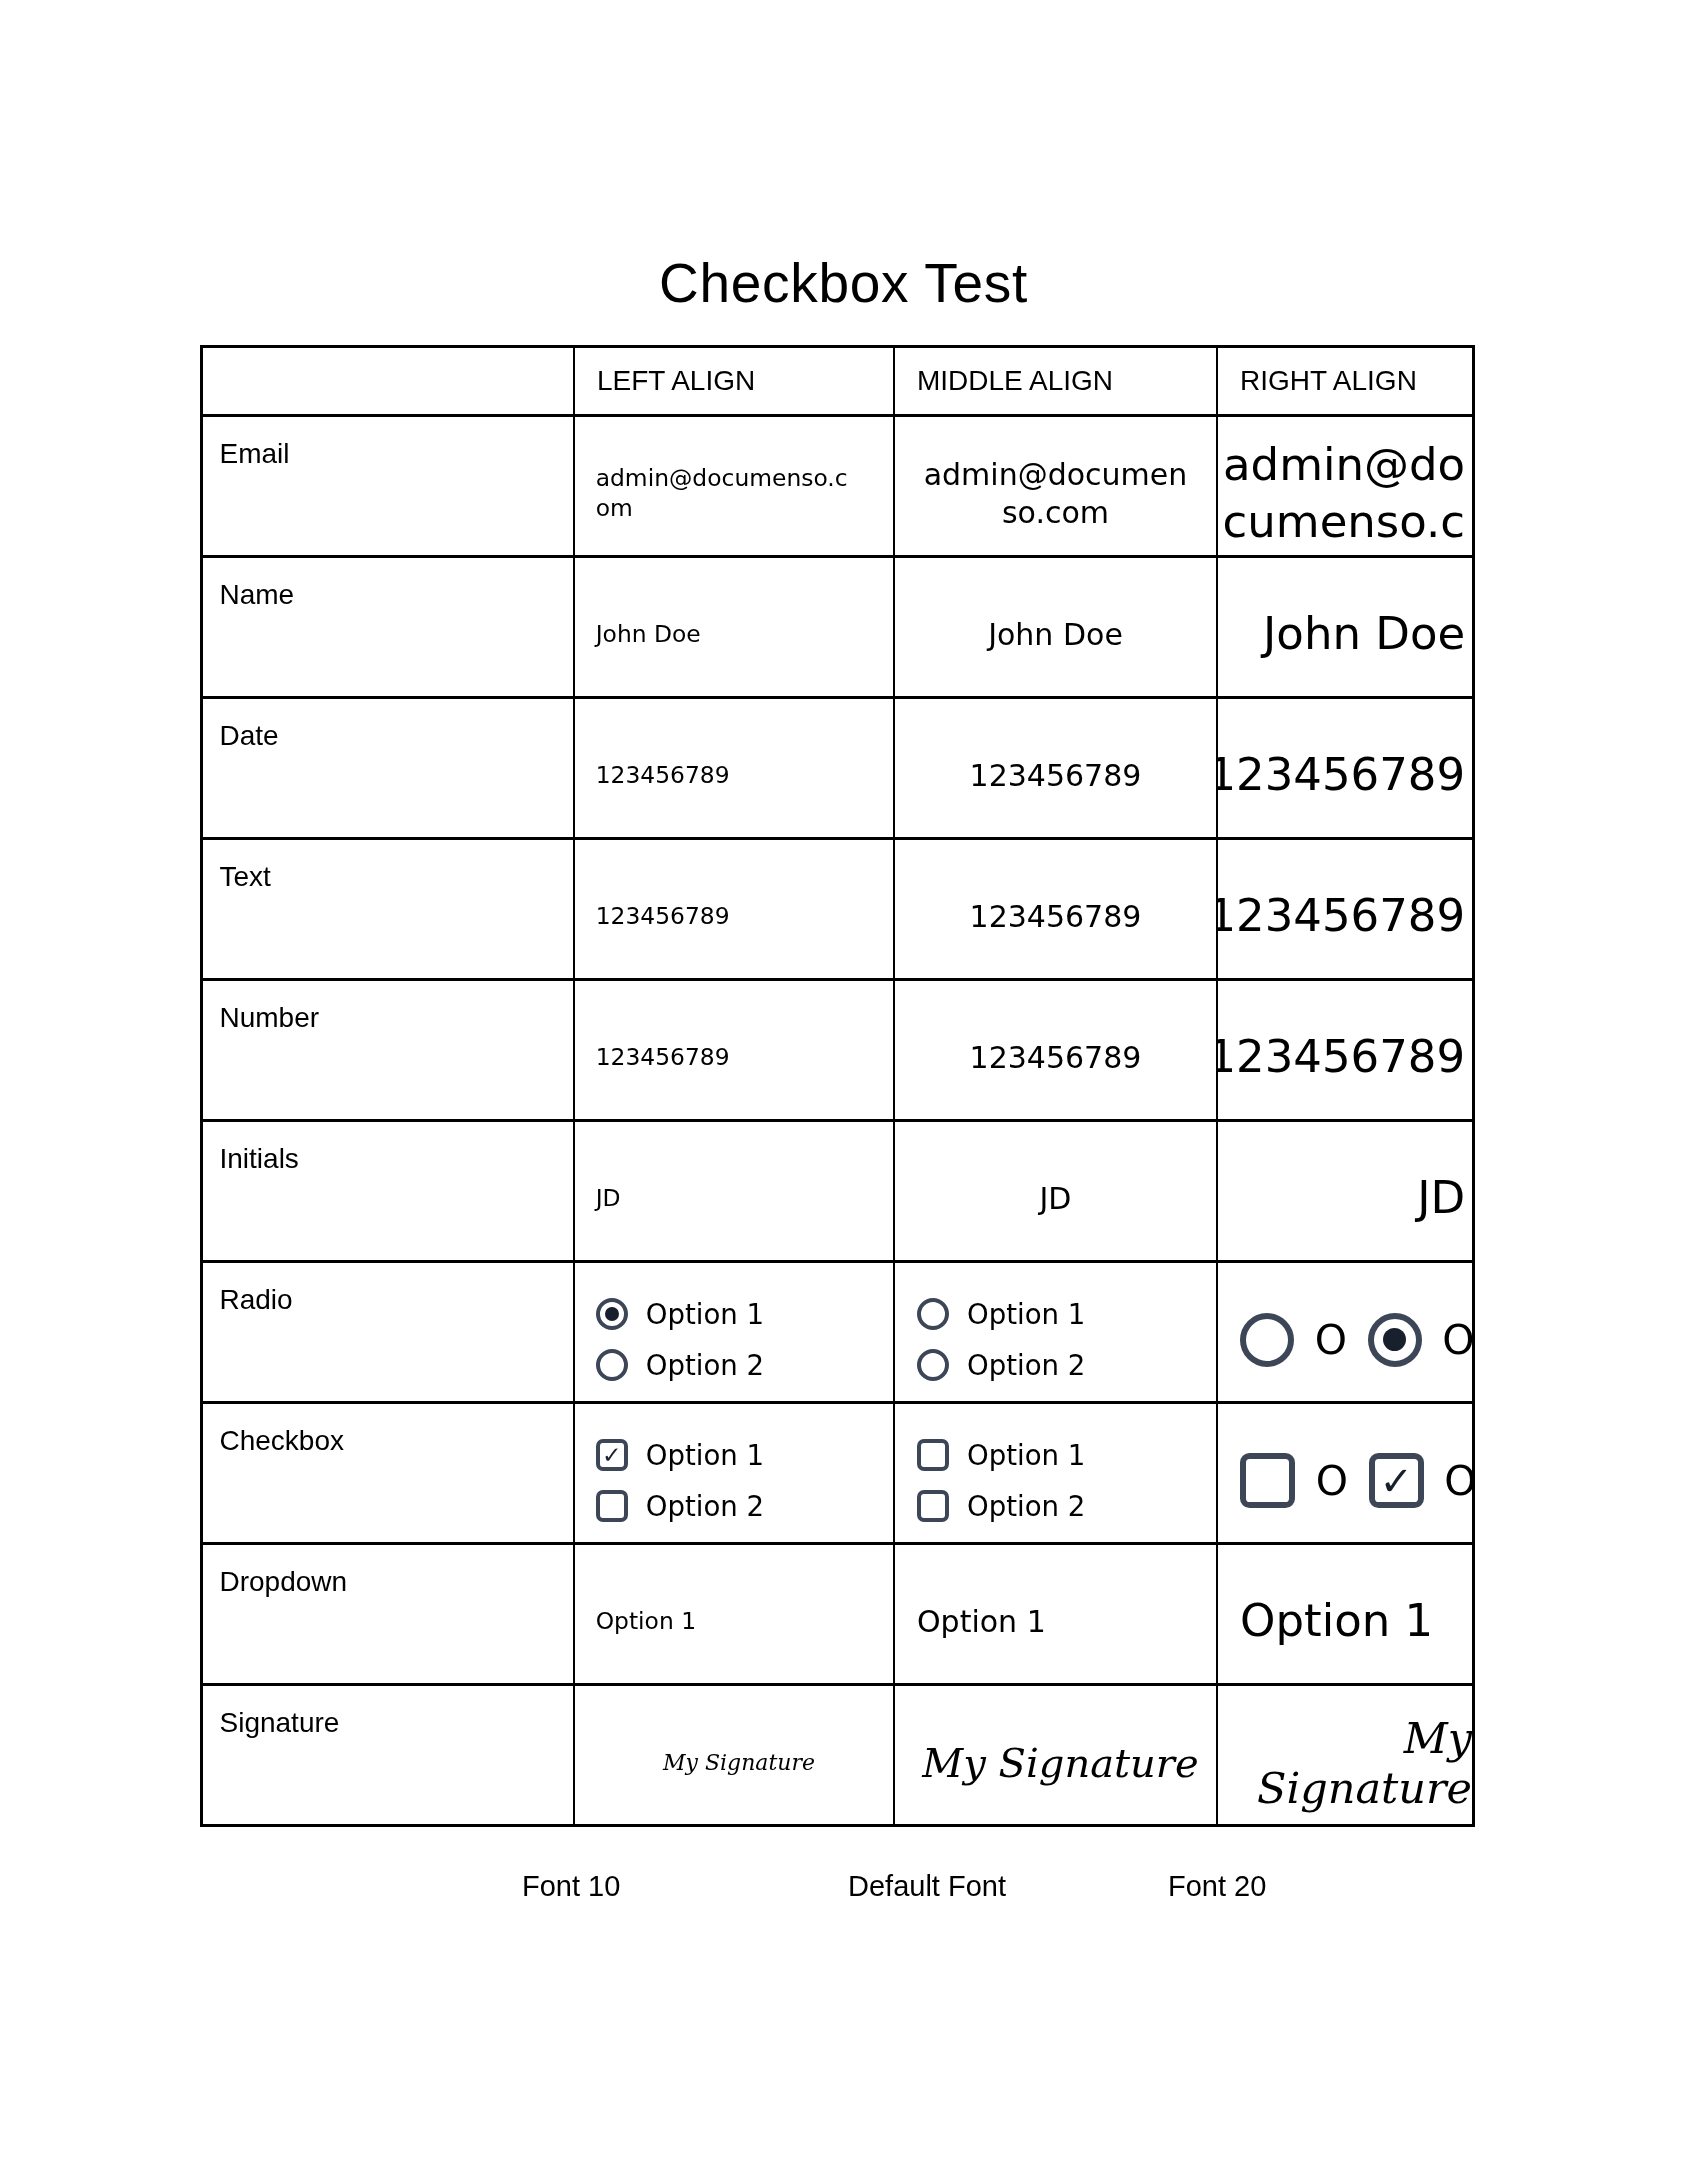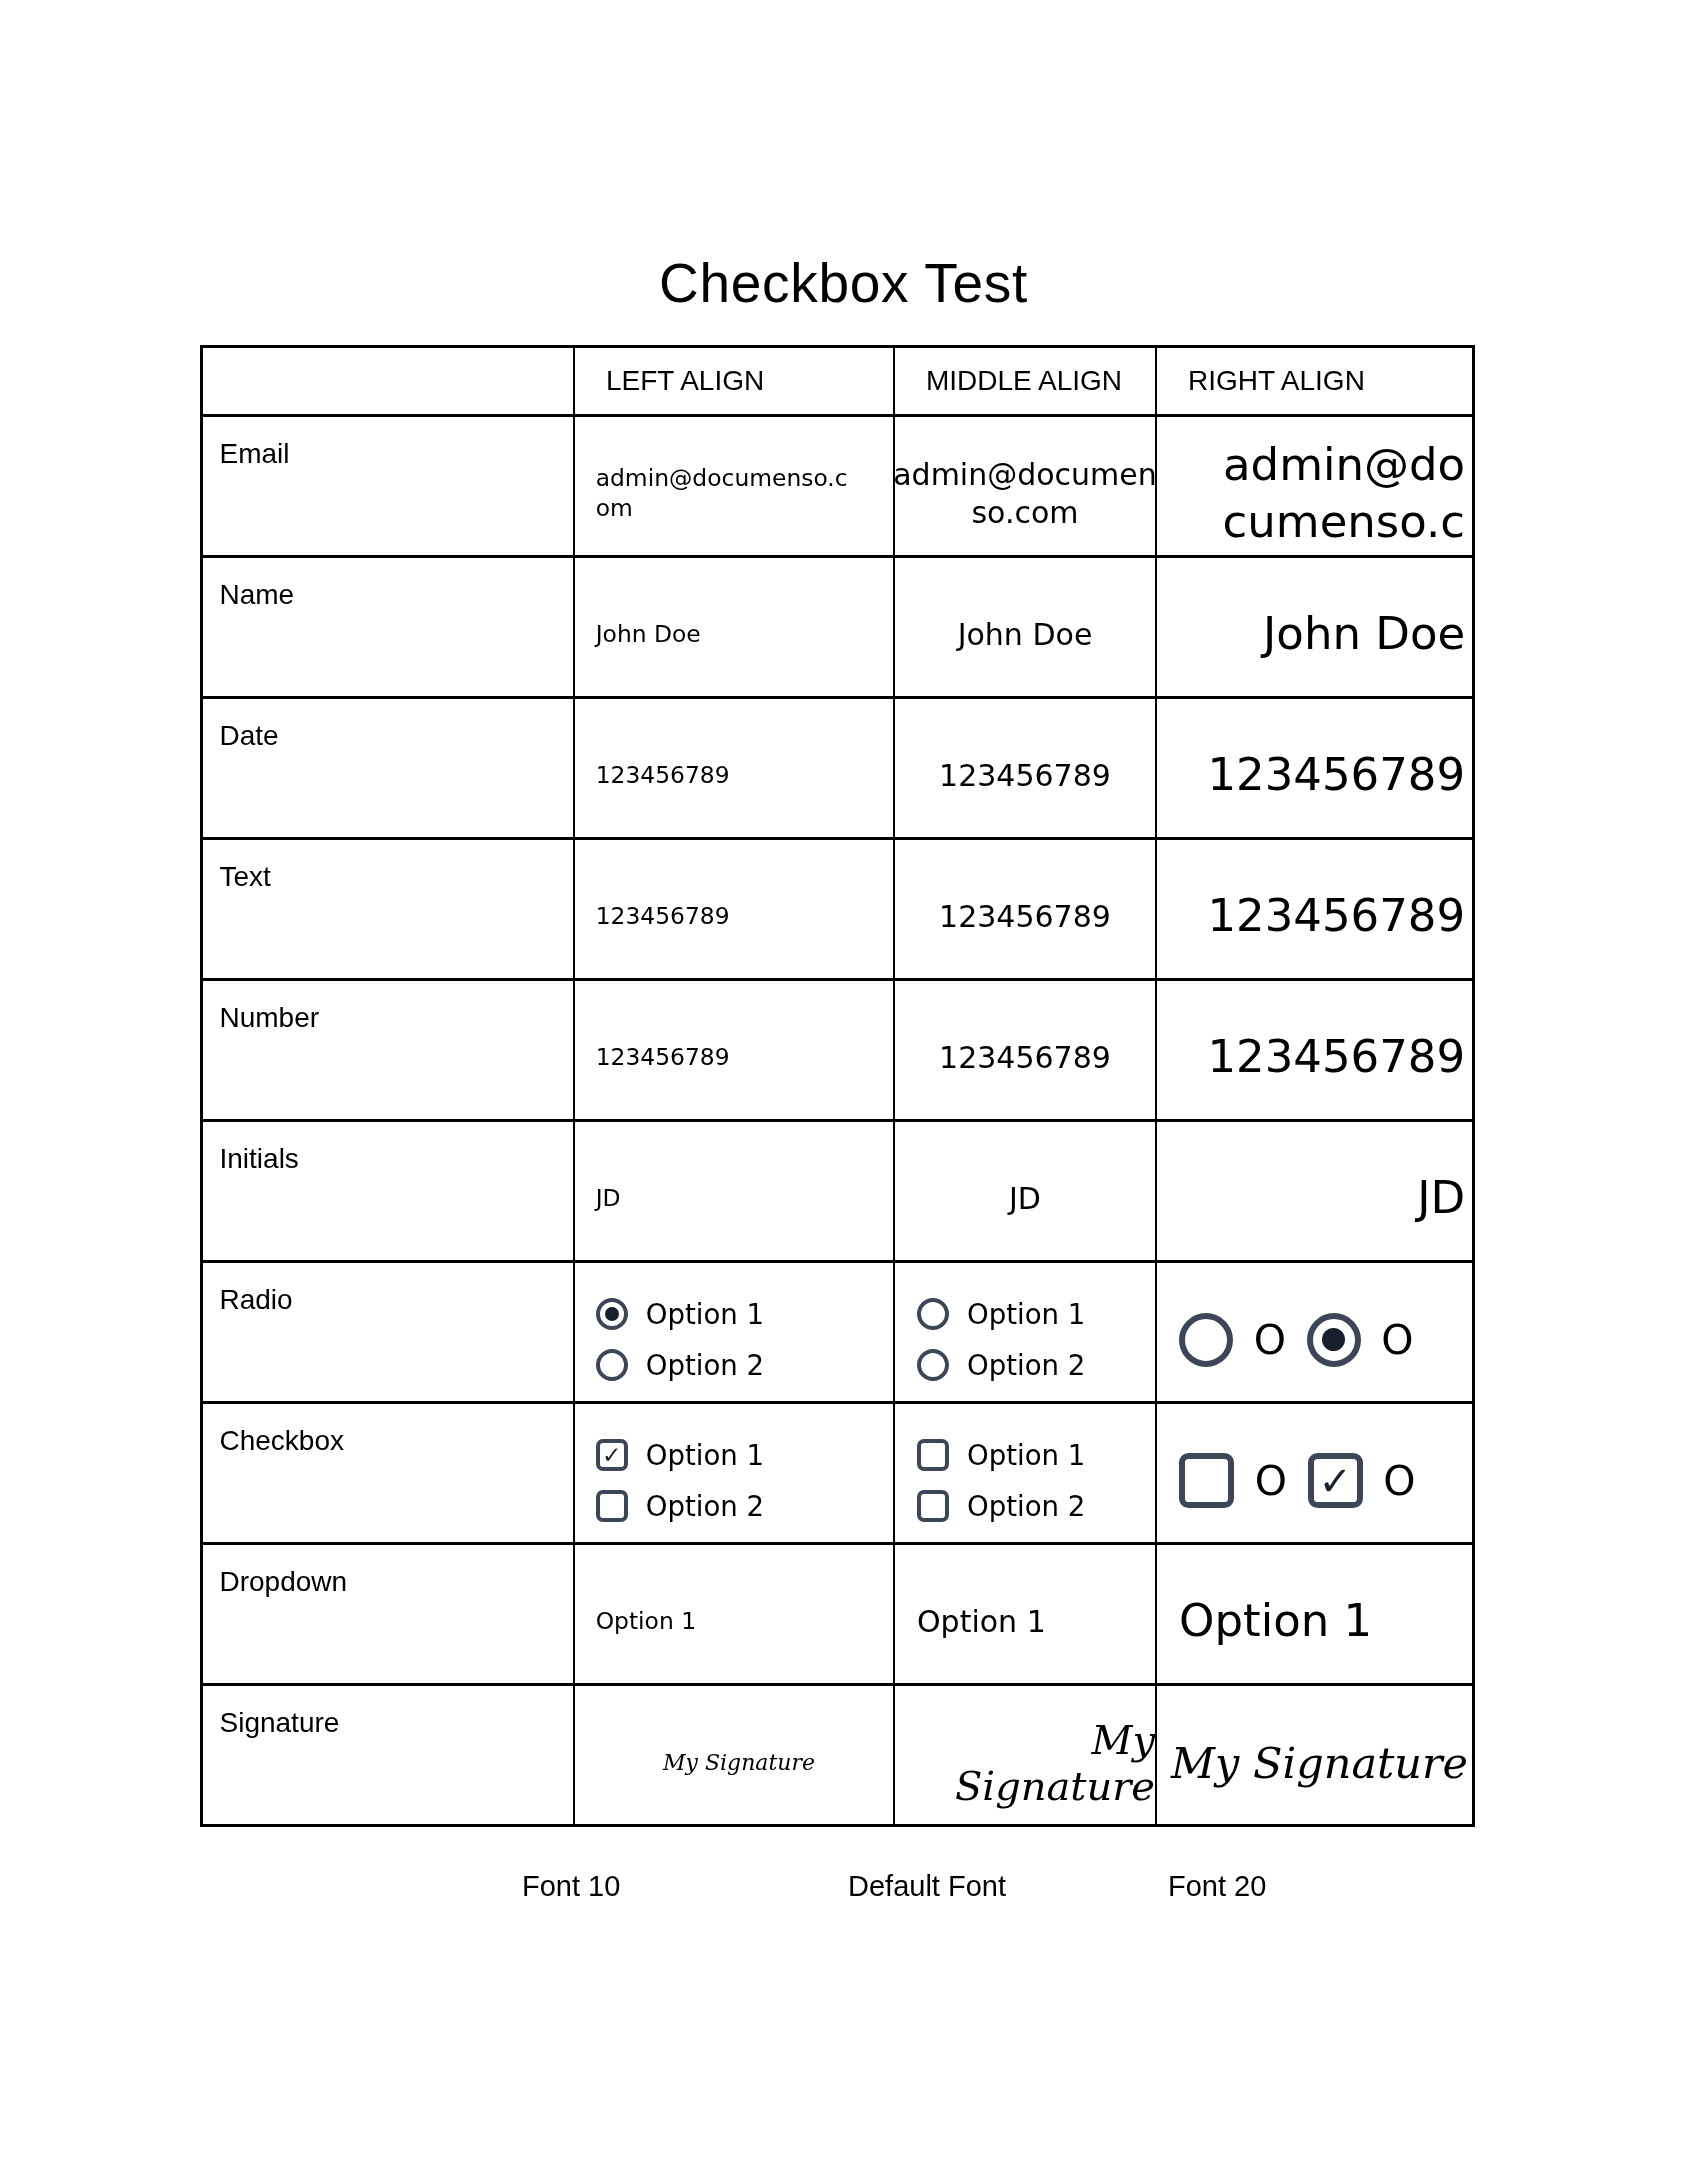--- a/index.html
+++ b/index.html
@@ -10,24 +10,24 @@
 
   .tbl{position:absolute;left:200px;top:345px;width:1275px;
        border:3.4px solid #000;box-sizing:border-box;display:flex;flex-direction:column;background:#fff;}
   .row{display:flex;height:141px;box-sizing:border-box;}
   .row + .row{border-top:3.4px solid #000;}
   .row.hdr{height:66px;}
   .cell{box-sizing:border-box;overflow:hidden;display:flex;align-items:center;}
   .cell + .cell{border-left:2.8px solid #000;}
   .w0{width:370px;flex:none;}
   .w1{width:320px;flex:none;}
-  .w2{width:262px;flex:none;}
+  .w2{width:323px;flex:none;}
   .w3{flex:1;}
 
-  .hdr .cell{font-size:28px;padding-left:31px;}
+  .hdr .cell{font-size:28px;padding-left:22px;}
   .lbl{align-items:flex-start;padding:20.7px 0 0 16.5px;font-size:28px;}
 
   .val{font-family:"DejaVu Sans",sans-serif;white-space:pre-line;line-height:1.25;}
   .ct{padding-top:15px;}
   .cl{justify-content:flex-start;padding-left:20.7px;text-align:left;}
   .cm{justify-content:center;text-align:center;}
   .cr{justify-content:flex-end;padding-right:6.9px;text-align:right;}
   .fs-s{font-size:23.4px;}
   .fs-d{font-size:30px;}
   .fs-l{font-size:45px;}

